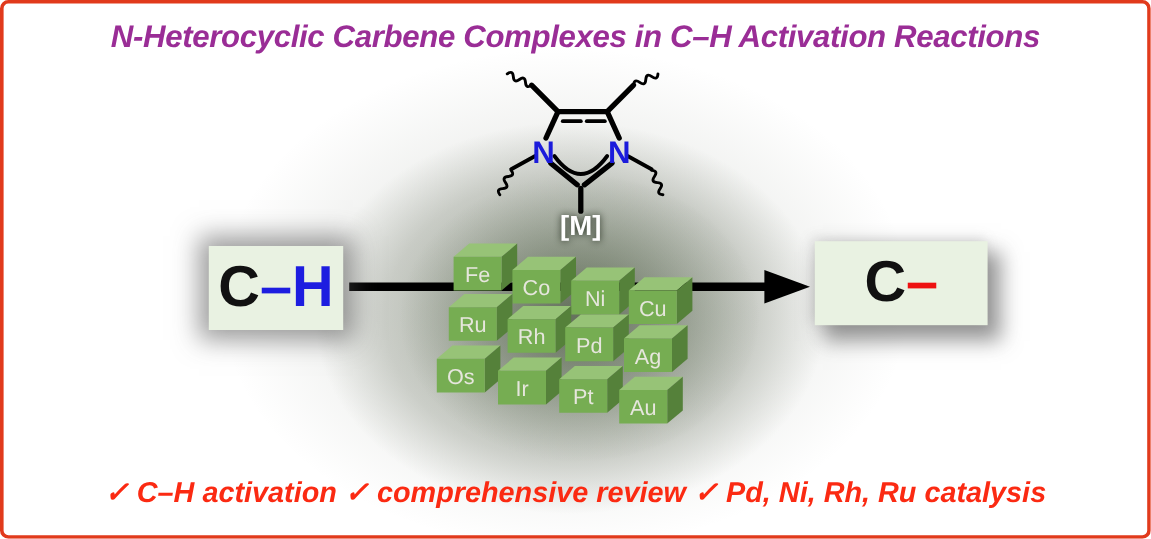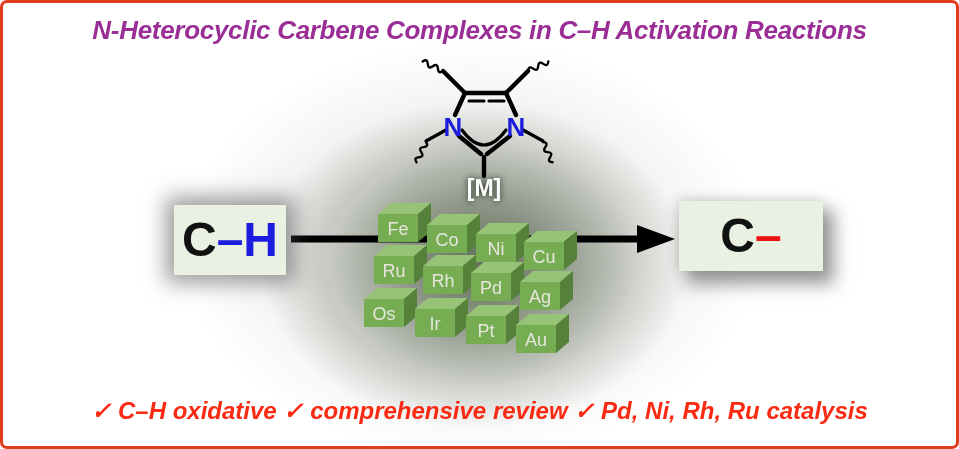--- a/index.html
+++ b/index.html
@@ -183,15 +183,15 @@
       <span class="blue">–</span>
       <span class="blue">H</span>
   </div>
 
   <div class="rbox product">
     <span>C</span>
       <span class="red">–</span>
   </div>
 
   <div class="footer">
-    <div>✓ C–H oxidative ✓ comprehensive review ✓ Pd, Ni, Rh, Ru catalysis</div>
+    <div>✓ C–H activation ✓ comprehensive review ✓ Pd, Ni, Rh, Ru catalysis</div>
   </div>
 </div>
 
 </body></html>

